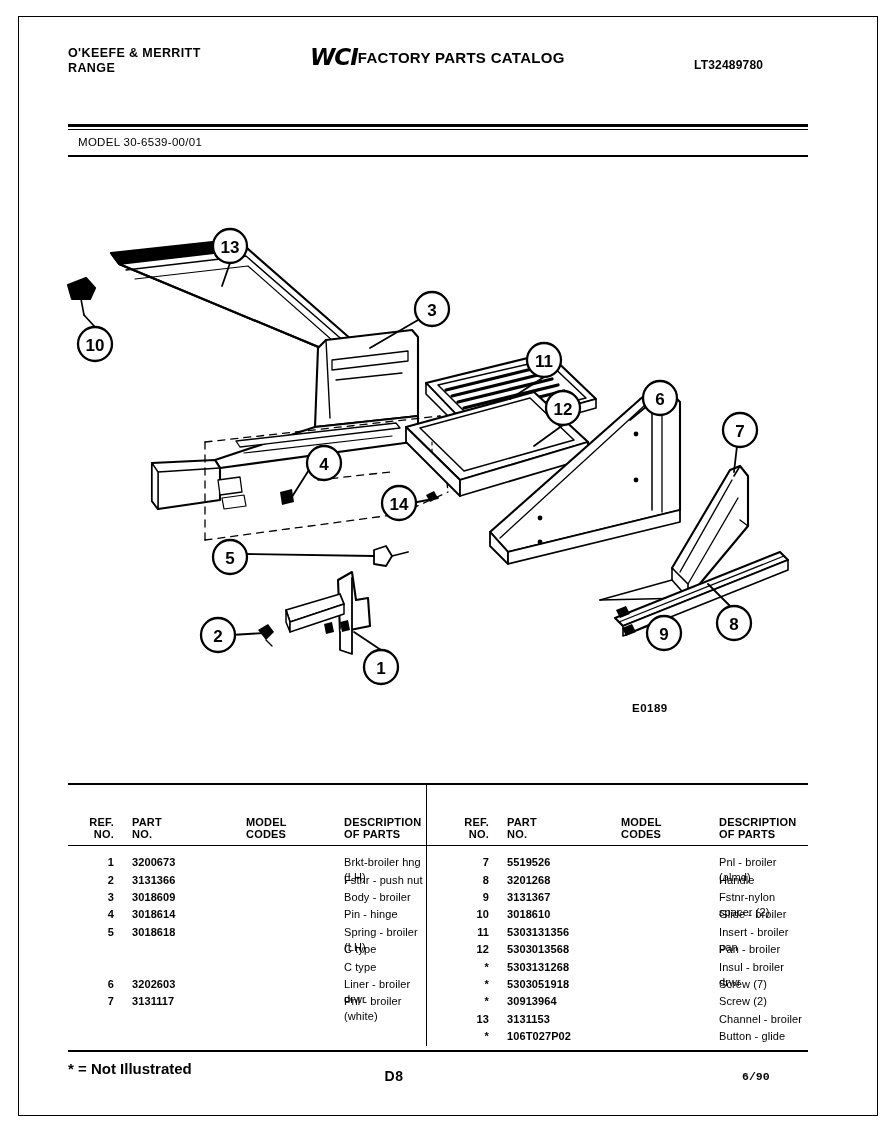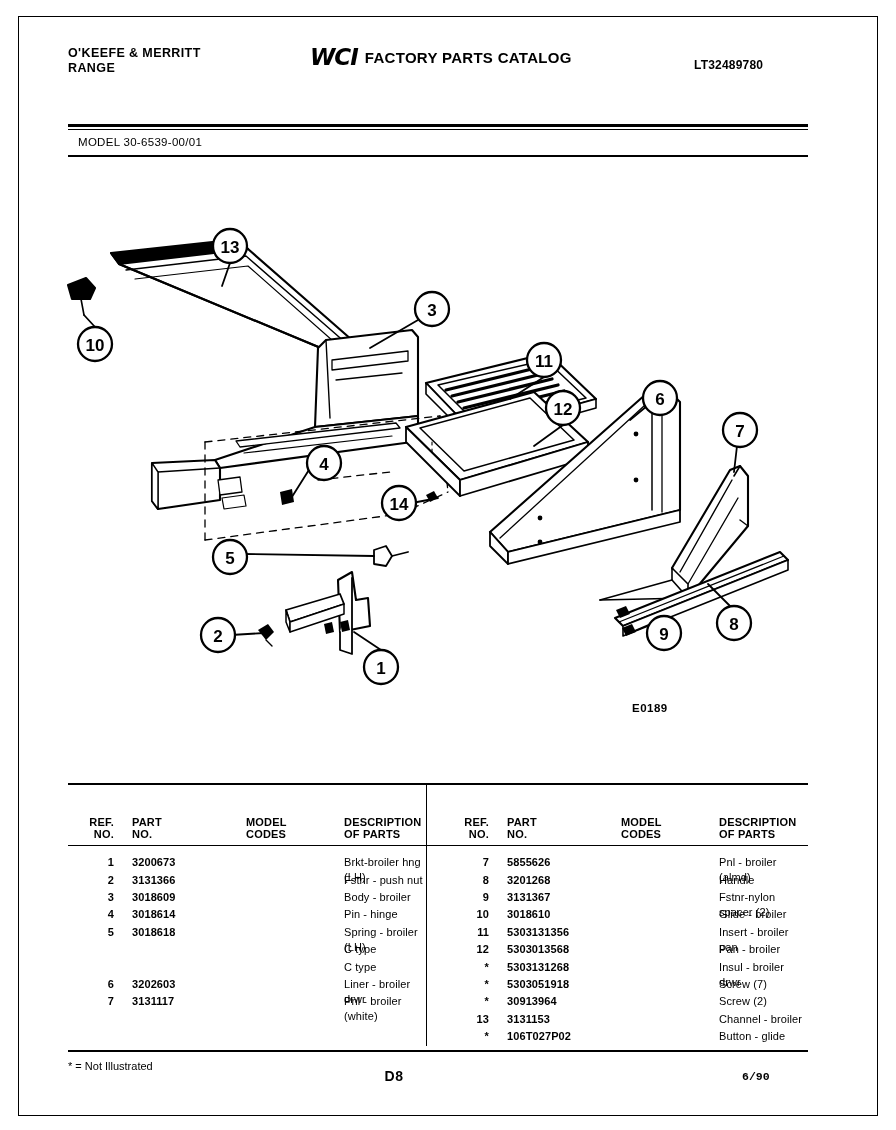--- a/index.html
+++ b/index.html
@@ -8,21 +8,21 @@
   .page{position:absolute;left:0;top:0;width:896px;height:1130px;overflow:hidden;}
 
   
   .page-border{position:absolute;left:18px;top:16px;width:858px;height:1098px;
                border:1.5px solid #000;}
 
   
   .brand{position:absolute;left:68px;top:46px;font-size:12.5px;font-weight:bold;
          letter-spacing:.4px;line-height:15px;}
   .brand div{white-space:nowrap;}
-  .wci-block{position:absolute;left:310px;top:44px;display:flex;align-items:center;gap:7px;}
+  .wci-block{position:absolute;left:310px;top:44px;display:flex;align-items:center;gap:0;}
   .wci-logo{font-size:23px;font-weight:bold;font-style:italic;letter-spacing:-1px;
             font-family:"DejaVu Sans",sans-serif;}
   .catalog-title{font-size:15px;font-weight:bold;letter-spacing:.3px;}
   .doc-code{position:absolute;left:694px;top:58px;font-size:12px;font-weight:bold;
             letter-spacing:.2px;}
 
   .rule-top{position:absolute;left:68px;top:124px;width:740px;height:3px;background:#000;}
   .rule-top2{position:absolute;left:68px;top:129px;width:740px;height:1px;background:#000;}
   .model-line{position:absolute;left:78px;top:136px;font-size:11.5px;font-weight:normal;
               letter-spacing:.3px;}
@@ -54,21 +54,21 @@
   .tbody .half.right{padding-left:10px;}
   .row{display:flex;height:17.4px;align-items:flex-start;}
   .row .cell{font-size:11px;line-height:15px;letter-spacing:.1px;}
   .row .c-ref{font-weight:bold;}
   .row .c-part{font-weight:bold;}
   .star{font-weight:bold;font-size:13px;line-height:13px;}
 
   .rule-bottom{position:absolute;left:68px;top:1050px;width:740px;height:1.6px;background:#000;}
 
   
-  .foot-note{position:absolute;left:68px;top:1060px;font-size:11px;font-weight:normal;}
+  .foot-note{position:absolute;left:68px;top:1060px;font-size:15px;font-weight:bold;}
   .foot-page{position:absolute;left:0;top:1068px;width:788px;text-align:center;
              font-size:14px;font-weight:bold;letter-spacing:.5px;}
   .foot-date{position:absolute;left:742px;top:1070px;font-size:11.5px;font-weight:bold;font-family:Liberation Mono, monospace;}
 </style>
 </head>
 <body>
 
 <div class="page">
 
   <div class="page-border"></div>
@@ -399,21 +399,21 @@
           <div class="row">
             <div class="cell c-ref">7</div>
             <div class="cell c-part">3131117</div>
             <div class="cell c-model"></div>
             <div class="cell c-desc">Pnl - broiler (white)</div>
           </div>
         </div>
       <div class="half right" id="right-col">
           <div class="row">
             <div class="cell c-ref">7</div>
-            <div class="cell c-part">5855626</div>
+            <div class="cell c-part">5519526</div>
             <div class="cell c-model"></div>
             <div class="cell c-desc">Pnl - broiler (almd)</div>
           </div>
           <div class="row">
             <div class="cell c-ref">8</div>
             <div class="cell c-part">3201268</div>
             <div class="cell c-model"></div>
             <div class="cell c-desc">Handle</div>
           </div>
           <div class="row">

